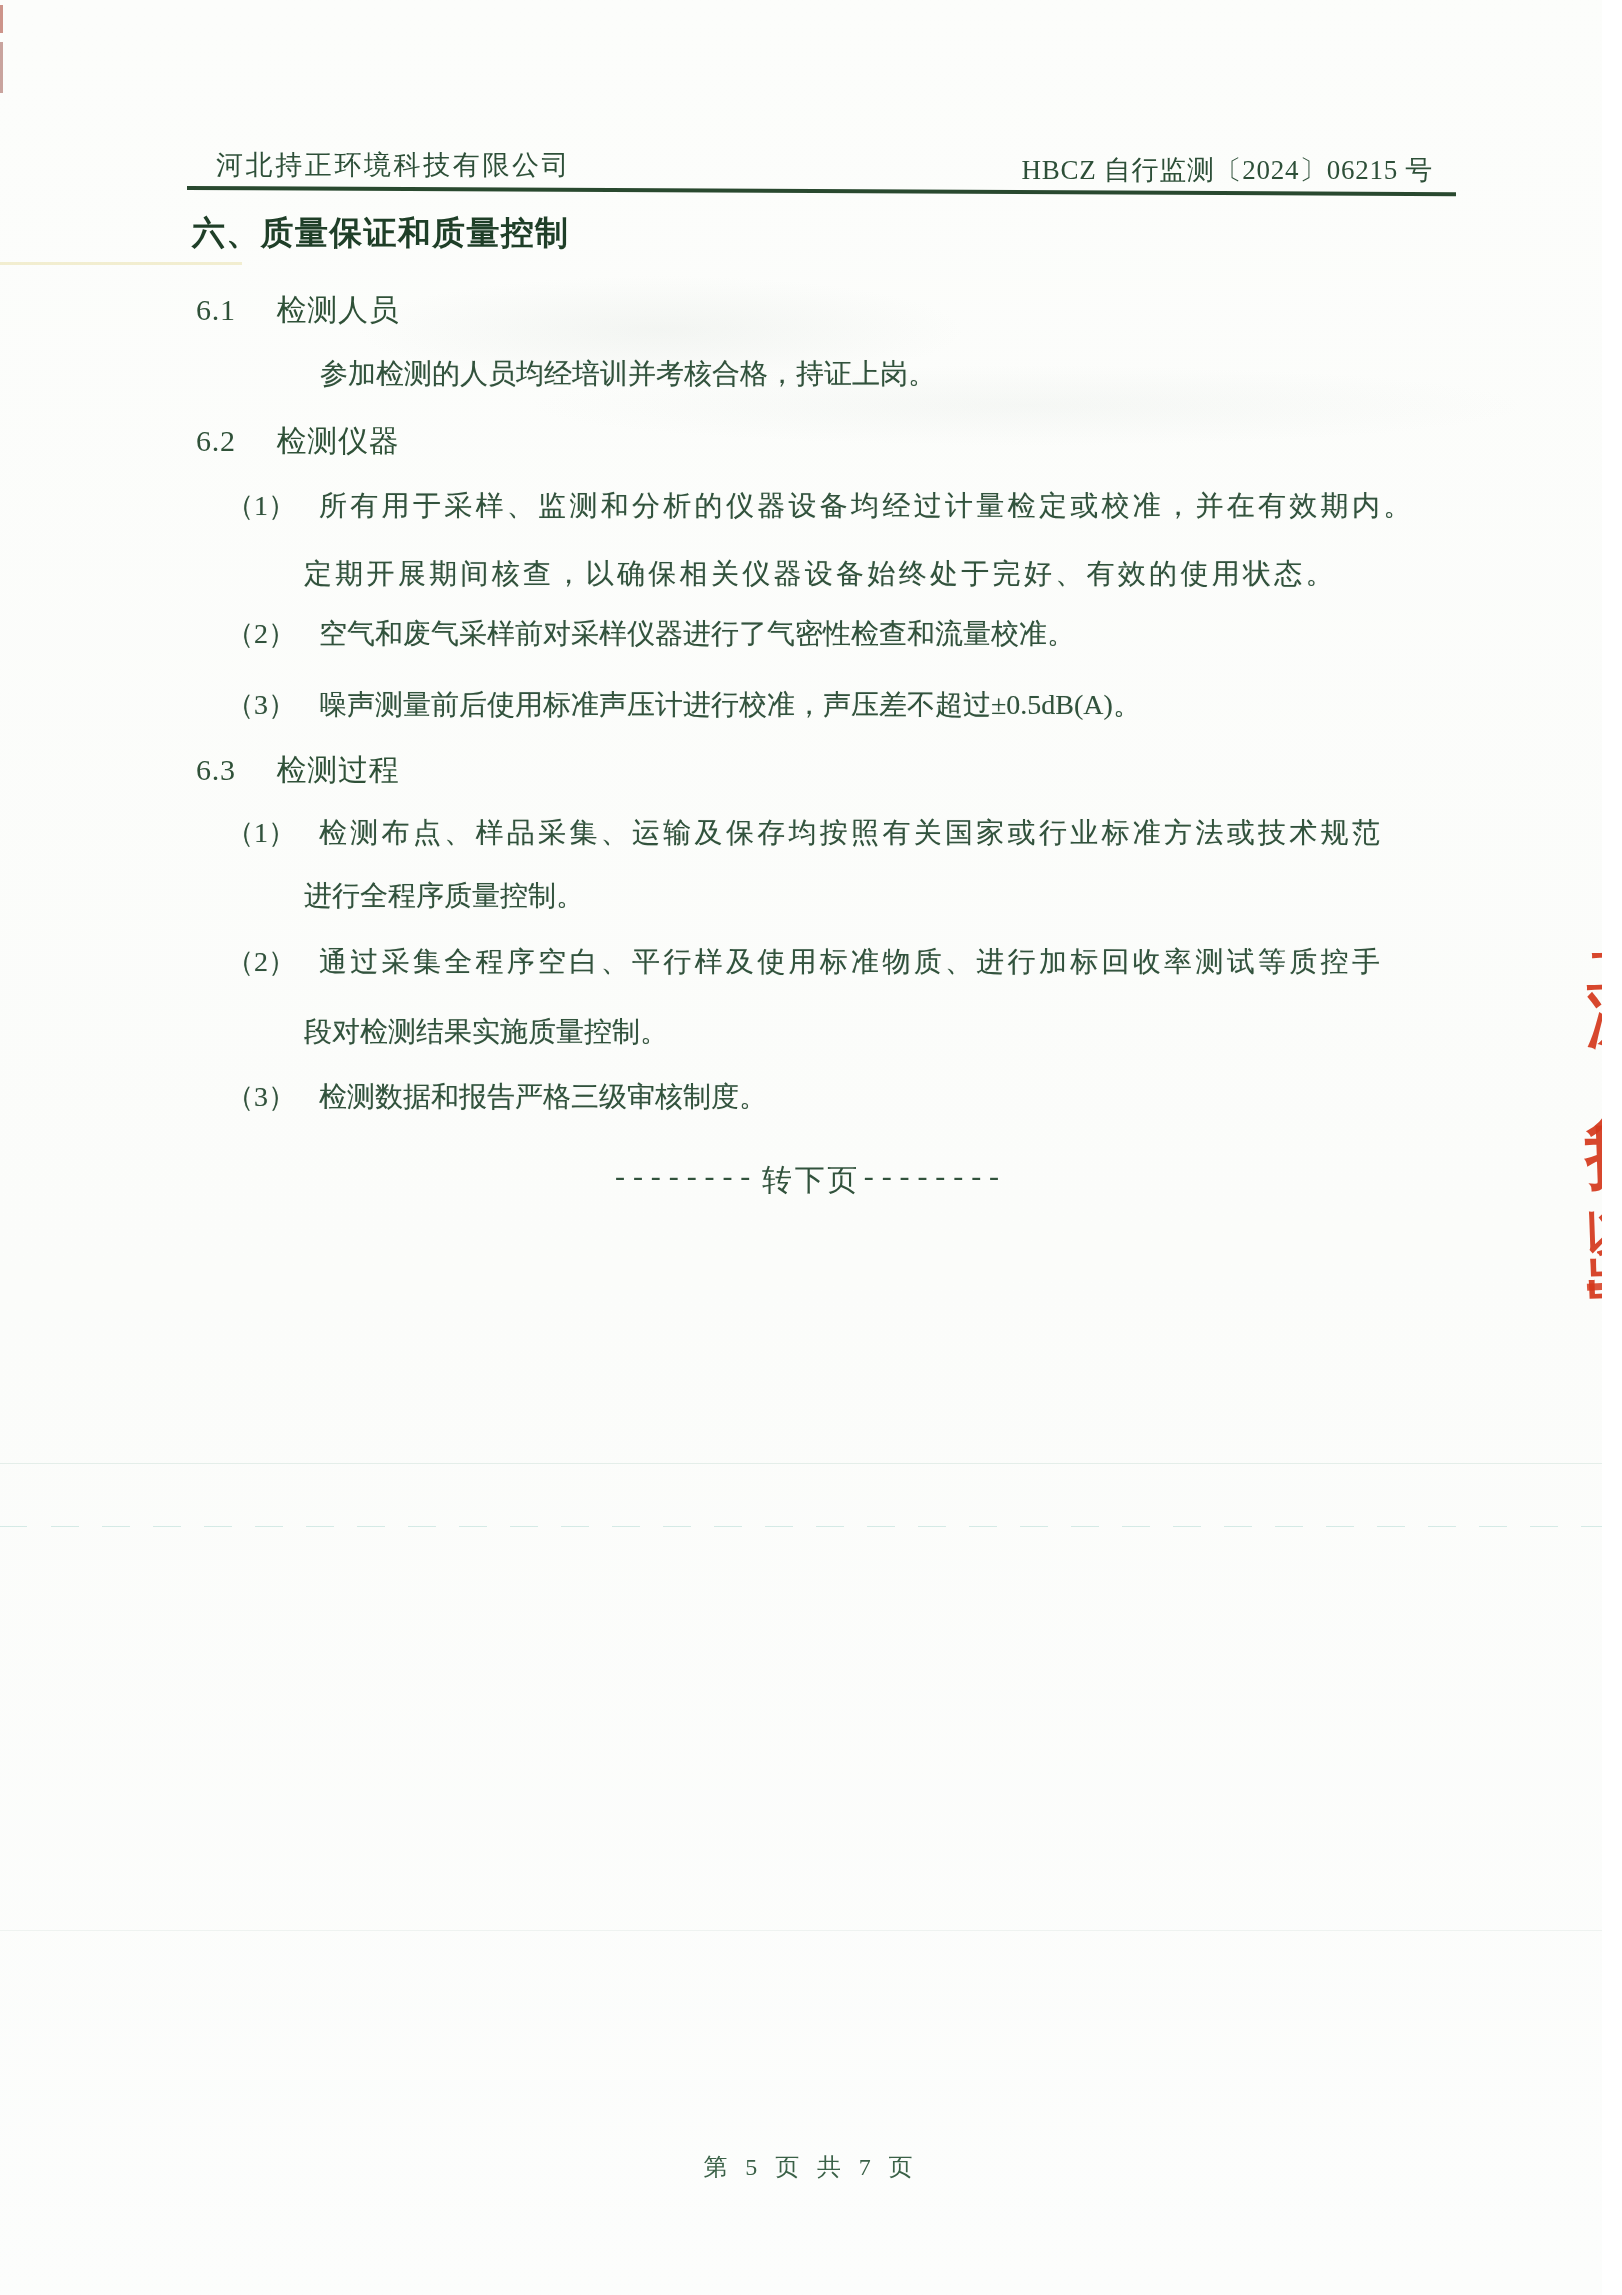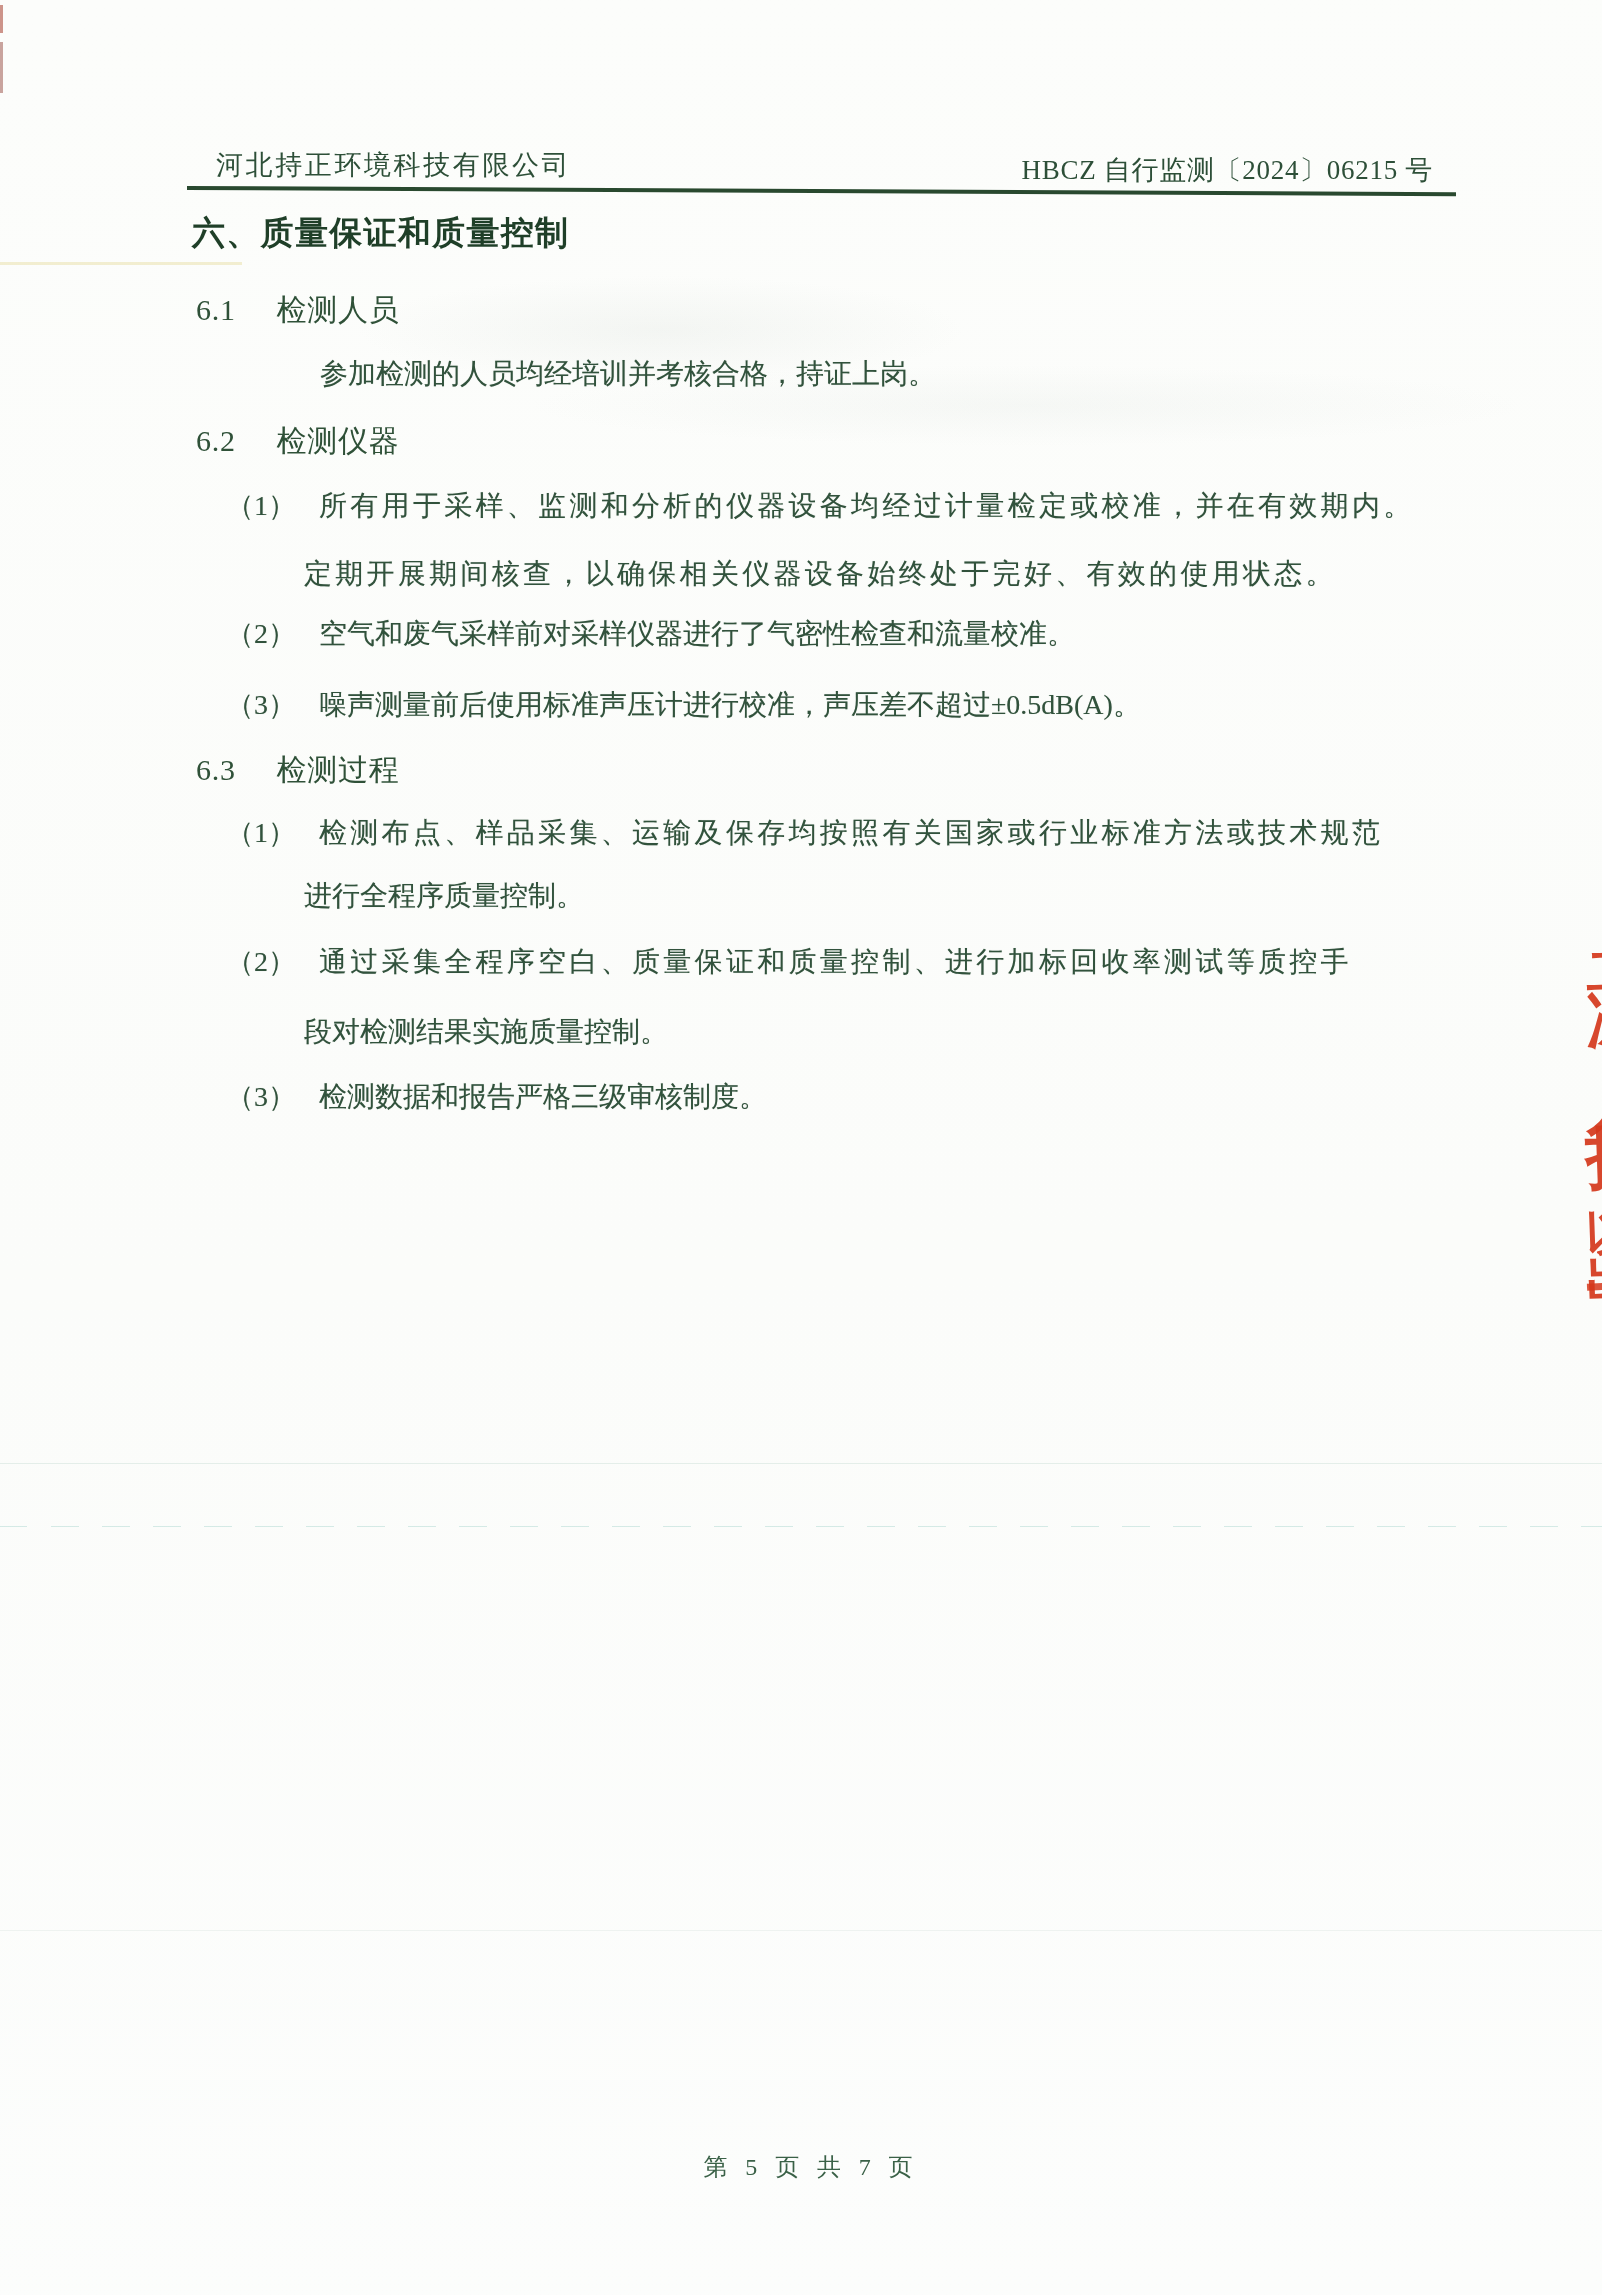--- a/index.html
+++ b/index.html
@@ -230,28 +230,31 @@
   <div class="sec-heading" style="top:750px">
     <span class="sec-num">6.3</span><span class="sec-label">检测过程</span>
   </div>
 
   <div class="body-line marker-line" style="top:814px">
     <span class="marker">（1）</span><span class="txt wide">检测布点、样品采集、运输及保存均按照有关国家或行业标准方法或技术规范</span>
   </div>
   <div class="body-line cont-line" style="top:877px">进行全程序质量控制。</div>
 
   <div class="body-line marker-line" style="top:943px">
-    <span class="marker">（2）</span><span class="txt wide">通过采集全程序空白、质量保证和质量控制、进行加标回收率测试等质控手</span>
+    <span class="marker">（2）</span><span class="txt wide">通过采集全程序空白、平行样及使用标准物质、进行加标回收率测试等质控手</span>
   </div>
   <div class="body-line cont-line" style="top:1013px">段对检测结果实施质量控制。</div>
 
   <div class="body-line marker-line" style="top:1078px">
     <span class="marker">（3）</span><span class="txt">检测数据和报告严格三级审核制度。</span>
   </div>
 
+  <div class="continuation">
+    <span class="dashes">--------</span><span class="cont-label">转下页</span><span class="dashes">--------</span>
+  </div>
 
   <div class="stamp-char" style="top:937px; font-size:51px;">二</div>
   <div class="stamp-char" style="top:980px; font-size:63px;">冰</div>
   <div class="stamp-char" style="top:1061px; font-size:63px;">人</div>
   <div class="stamp-char" style="top:1112px; font-size:67px;">技</div>
   <div class="stamp-char" style="top:1202px; font-size:47px;">以</div>
   <div class="stamp-char" style="top:1242px; font-size:54px;">出</div>
   <div class="stamp-bar"></div>
 
   <div class="footer">第 5 页 共 7 页</div>

